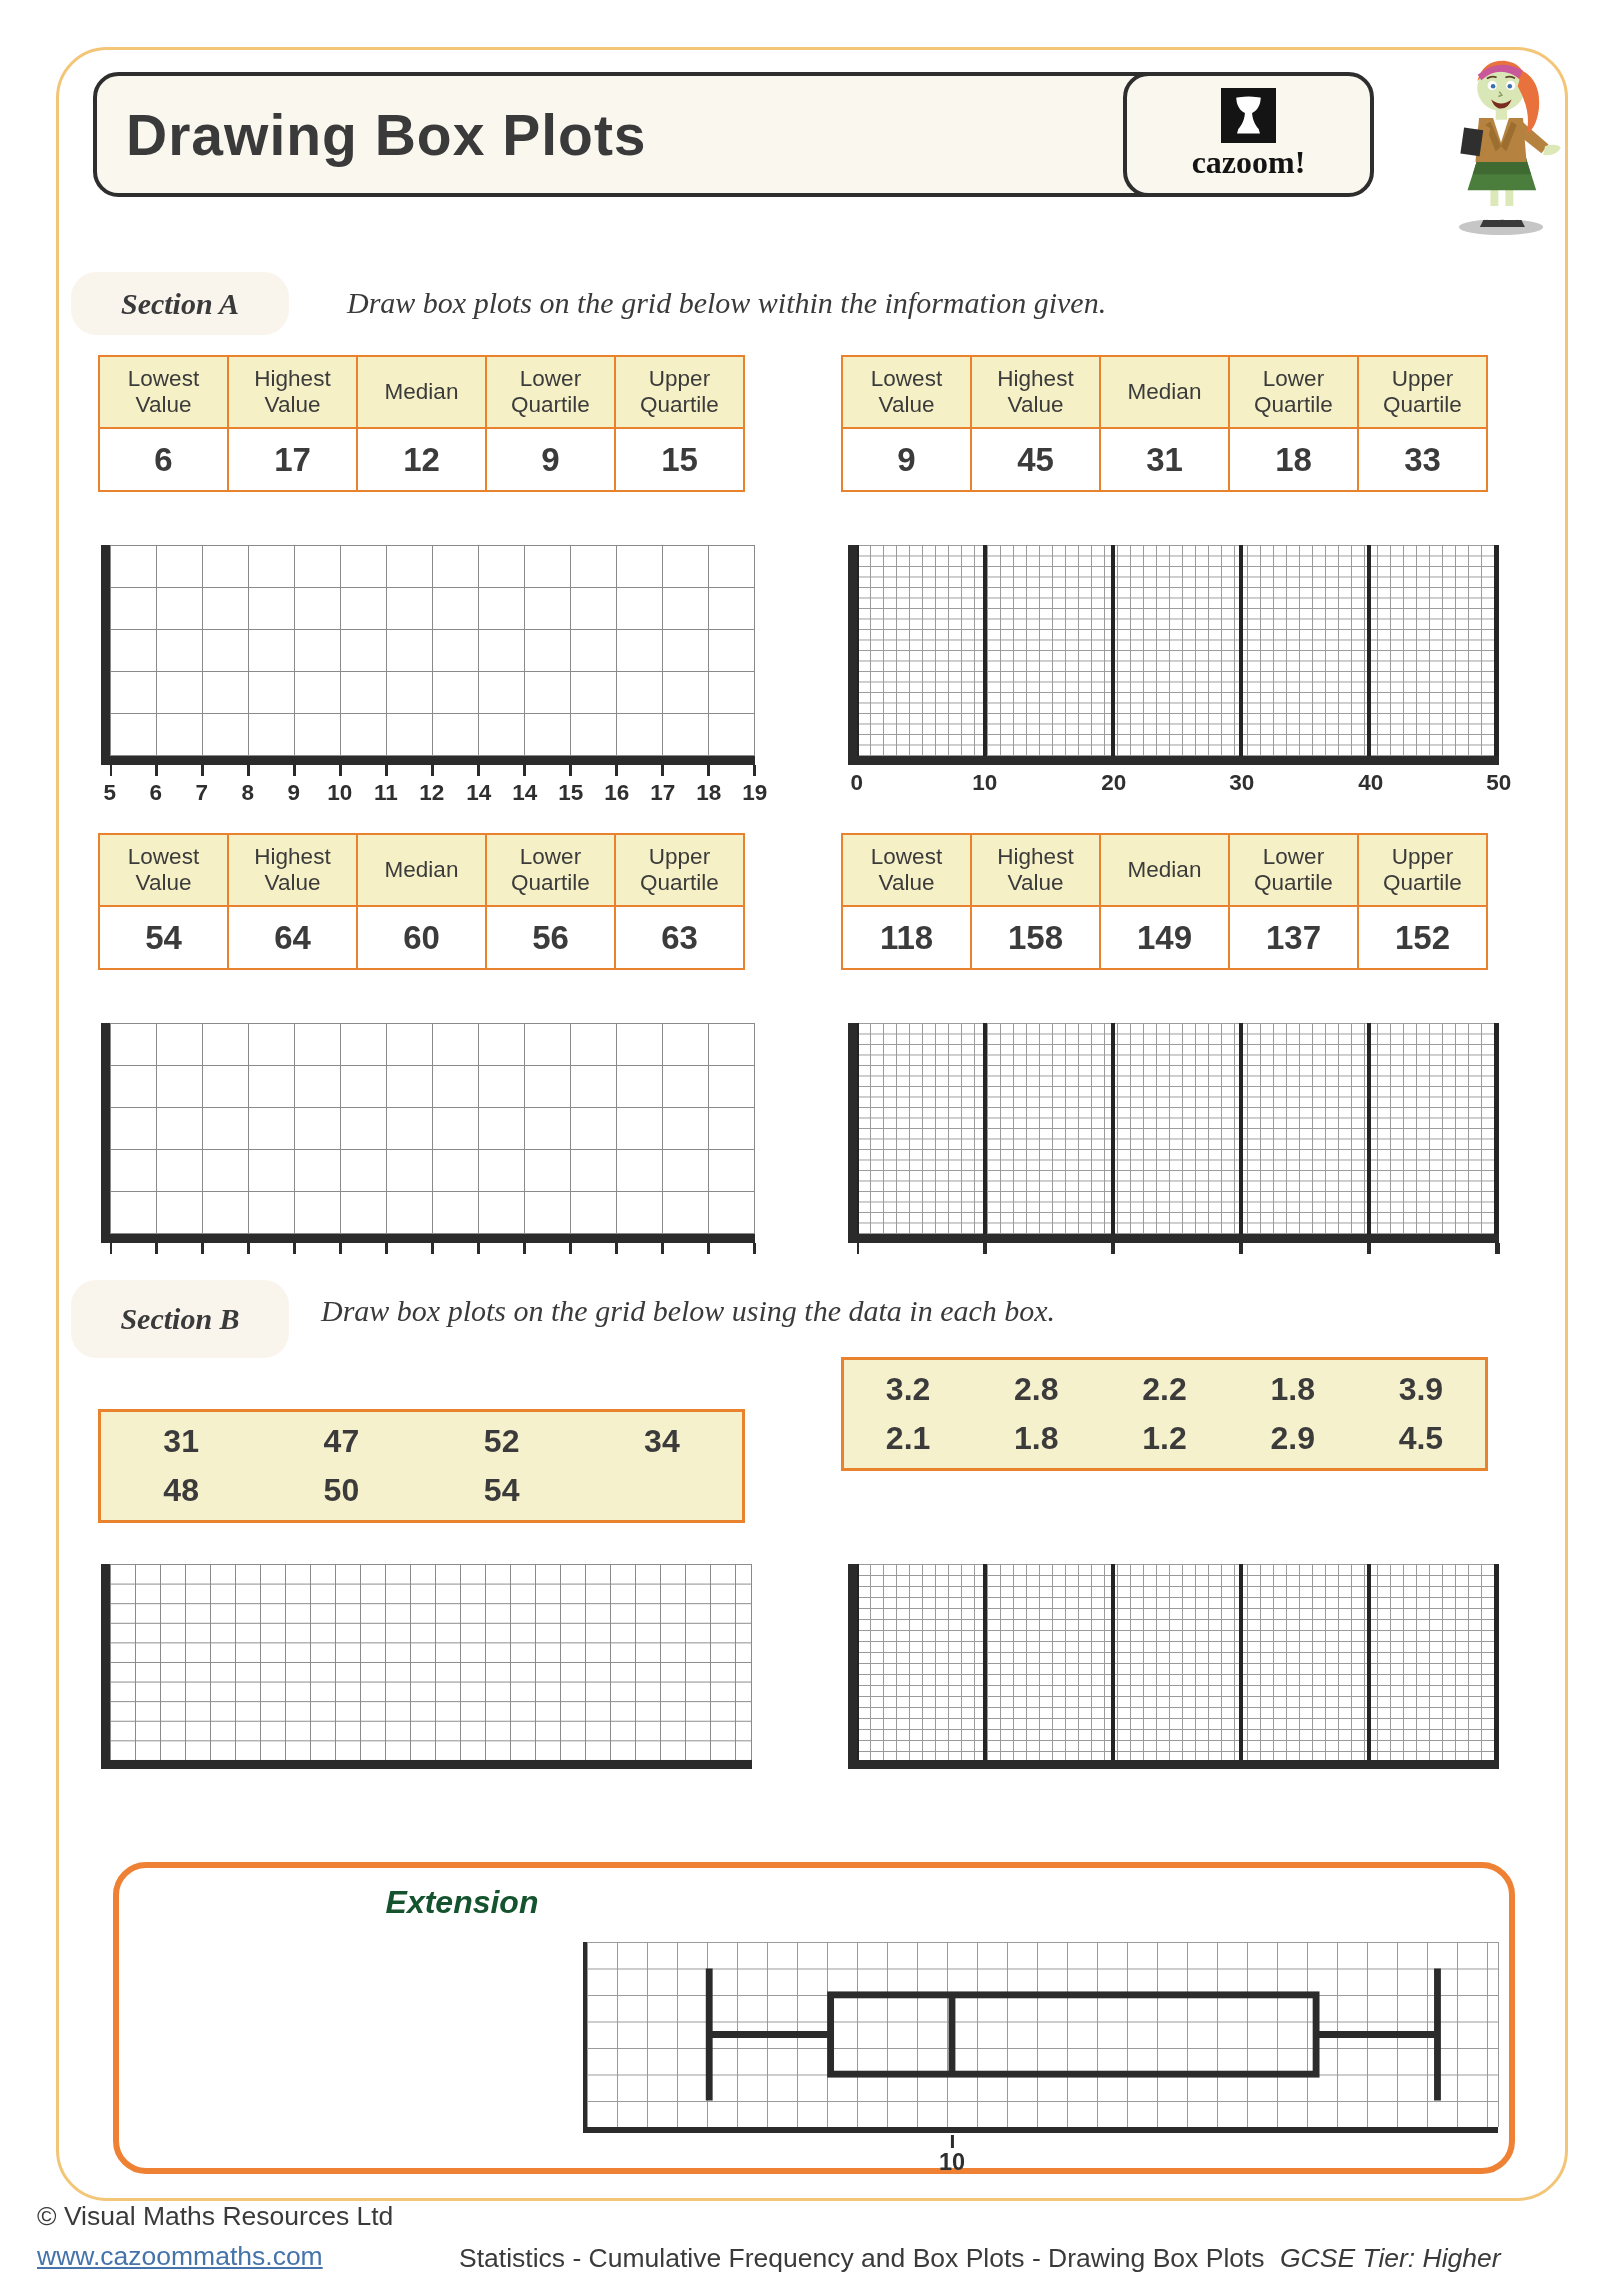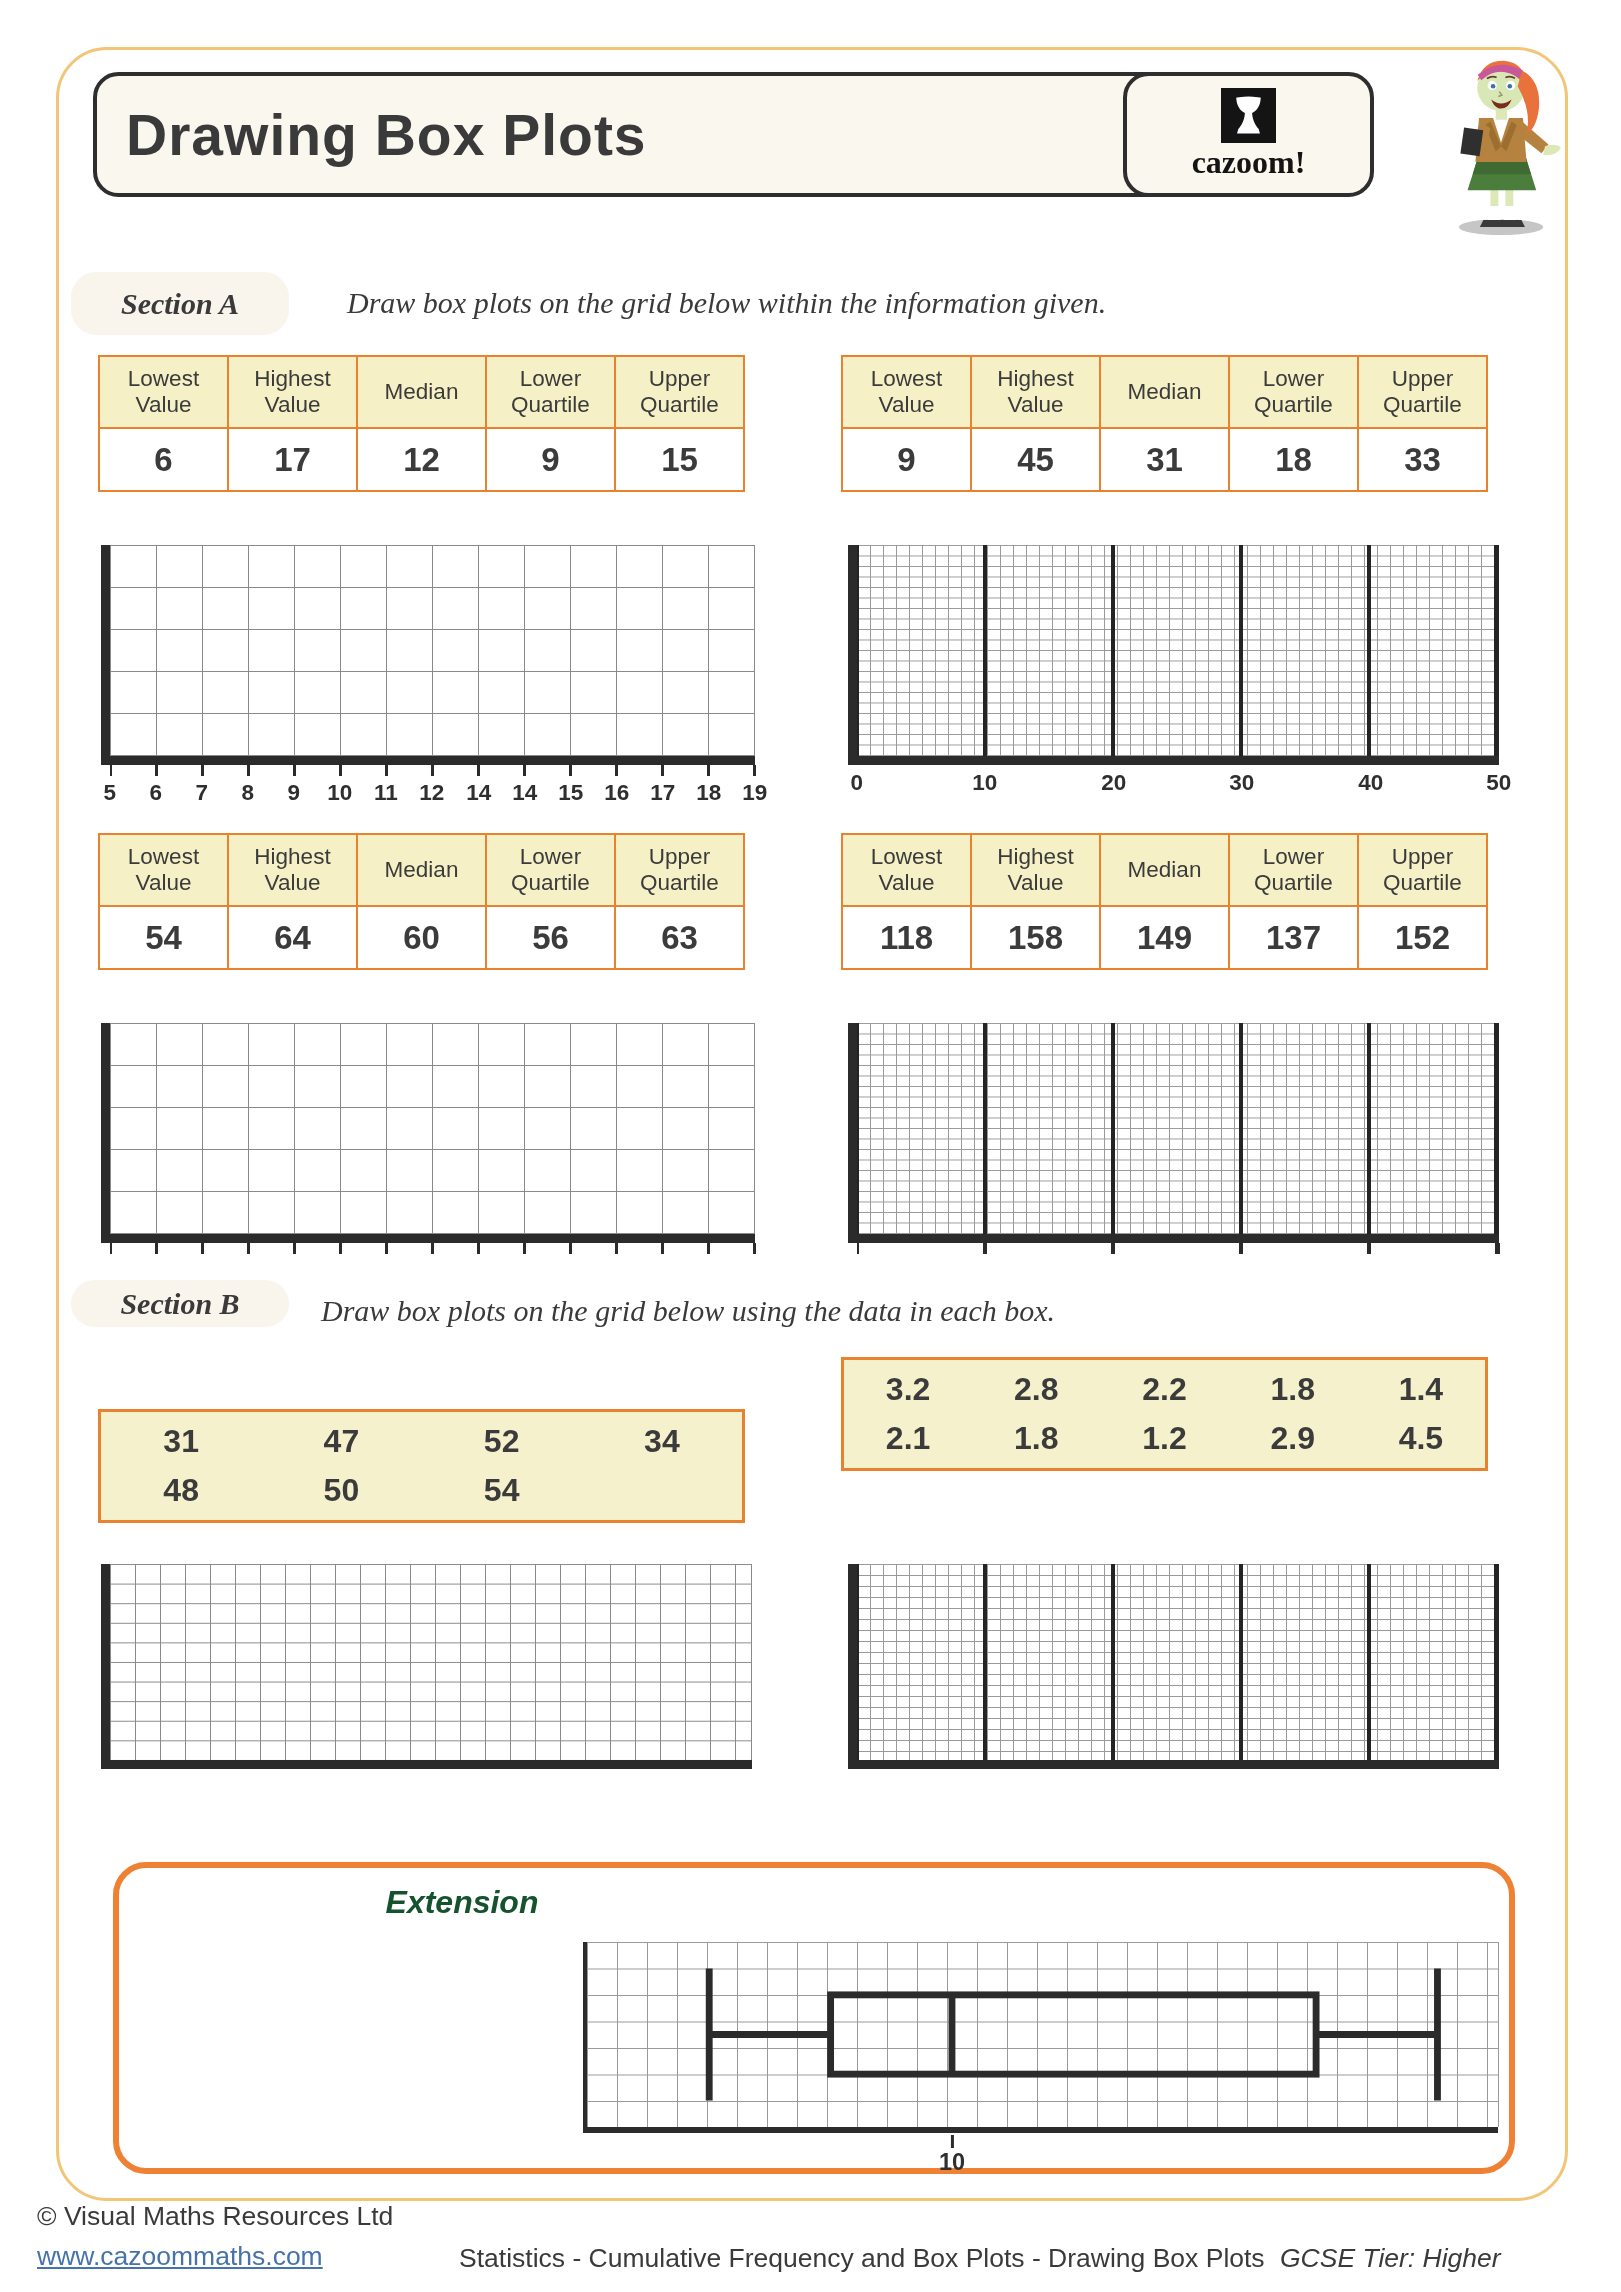--- a/index.html
+++ b/index.html
@@ -285,21 +285,21 @@
 
 <div class="abs" style="left:848px;top:1023px;">
   <div class="g-row">
     <div class="g-yaxis"></div>
     <div class="g-area fine"></div>
   </div>
   <div class="g-xaxis w-fine"></div>
   <div class="g-ticks ticks-fine"></div>
 </div>
 
-<div class="abs badge" style="left:71px;top:1280px;width:218px;height:47px;">
+<div class="abs badge" style="left:71px;top:1280px;width:218px;height:78px;">
   <span>Section B</span>
 </div>
 <div class="abs instruction" style="left:321px;top:1294px;">Draw box plots on the grid below using the data in each box.</div>
 
 <div class="abs data-box" style="left:98px;top:1409px;">
   <div class="db-row">
     <span>31</span>
     <span>47</span>
     <span>52</span>
     <span>34</span>
@@ -311,21 +311,21 @@
     <span></span>
   </div>
 </div>
 
 <div class="abs data-box" style="left:841px;top:1357px;">
   <div class="db-row">
     <span>3.2</span>
     <span>2.8</span>
     <span>2.2</span>
     <span>1.8</span>
-    <span>1.4</span>
+    <span>3.9</span>
   </div>
   <div class="db-row">
     <span>2.1</span>
     <span>1.8</span>
     <span>1.2</span>
     <span>2.9</span>
     <span>4.5</span>
   </div>
 </div>
 

